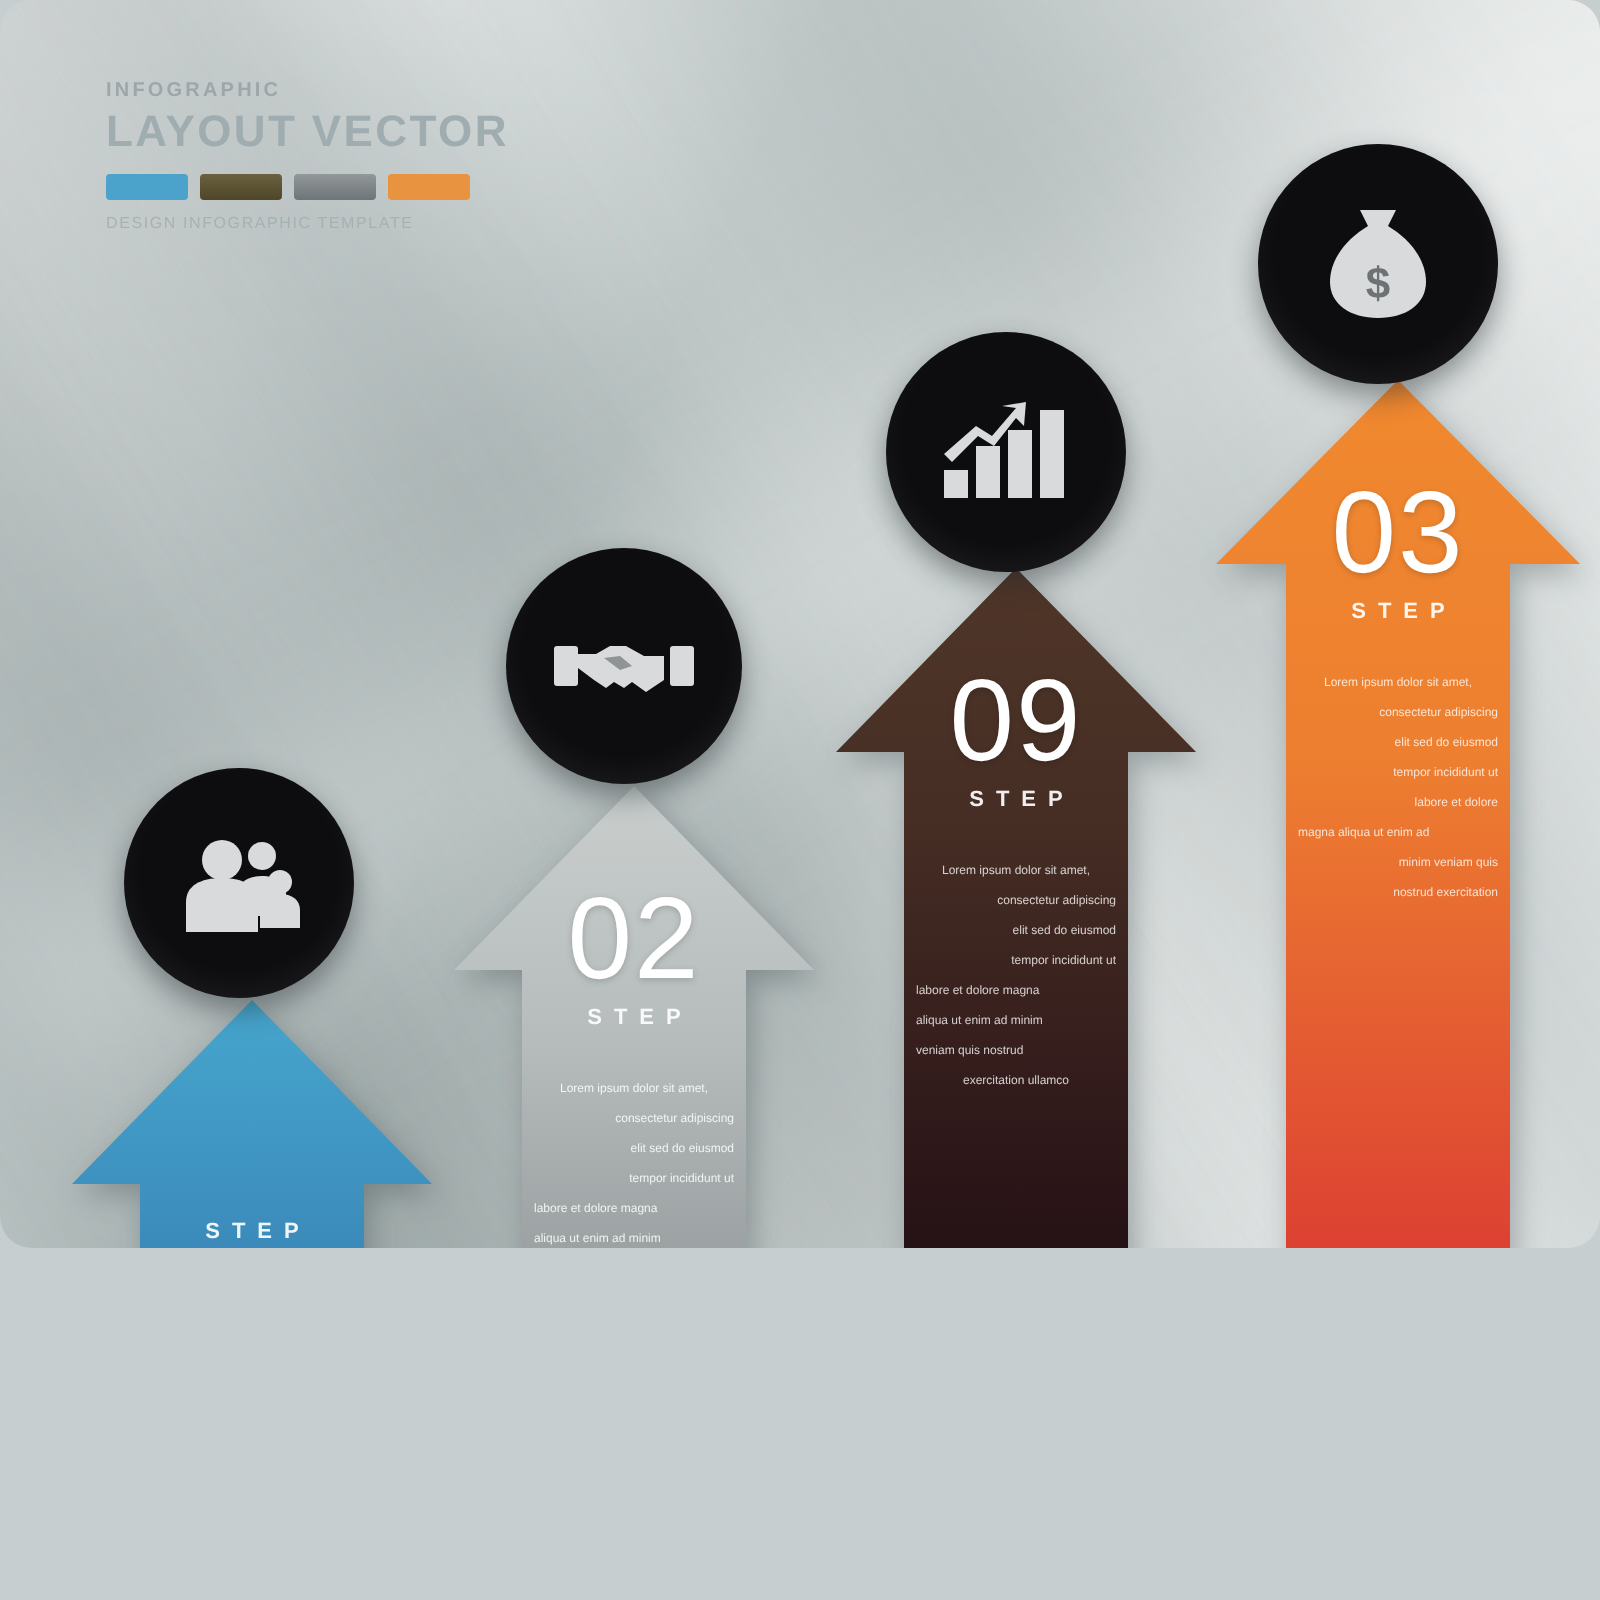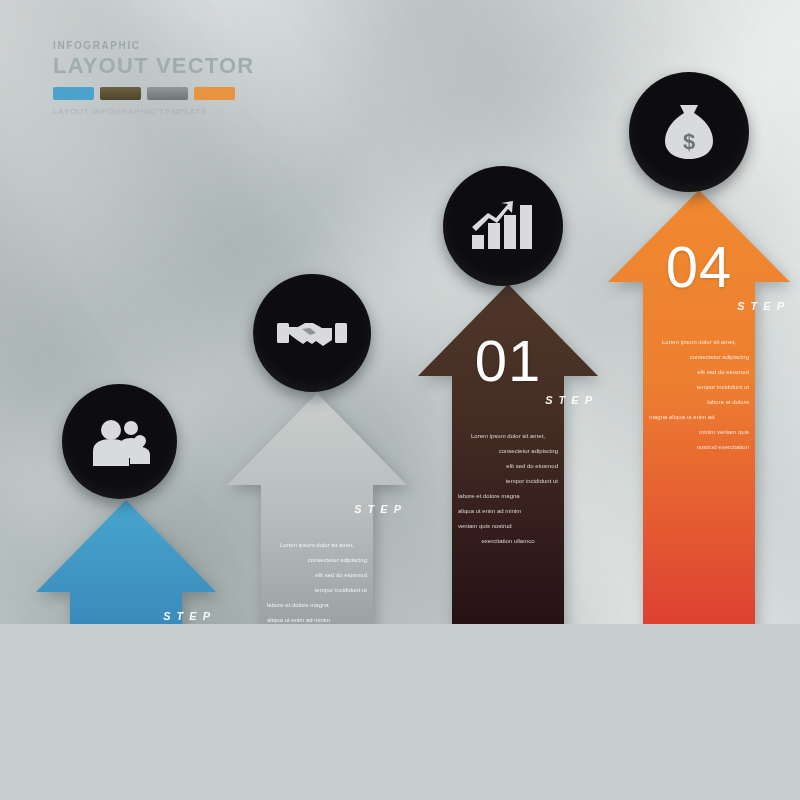--- a/index.html
+++ b/index.html
@@ -6,20 +6,21 @@
   body{
     width:800px;height:800px;overflow:hidden;
     font-family:"Liberation Sans", sans-serif;
     background:#c6ced0;
   }
   #stage{
     position:relative;width:800px;height:624px;overflow:hidden;
     background:
       linear-gradient(160deg, rgba(255,255,255,0.55) 0%, rgba(255,255,255,0.0) 45%),
       linear-gradient(115deg, #d9dedd 0%, #cdd4d4 18%, #b9c3c2 38%, #c9d0cf 55%, #dfe3e2 72%, #eef1f1 100%);
+    border-radius: 16px;
   }
   
   .streak{position:absolute;pointer-events:none;}
   .streak.s1{
     left:-160px;top:-120px;width:520px;height:1250px;
     background:linear-gradient(to right, rgba(95,110,110,0.00), rgba(78,93,94,0.30) 55%, rgba(95,110,110,0.00));
     transform:rotate(-32deg);filter:blur(28px);
   }
   .streak.s2{
     left:170px;top:-260px;width:300px;height:1250px;
@@ -71,24 +72,23 @@
   .arrow-wrap{position:absolute;}
   .arrow{position:absolute;left:0;top:0;width:100%;height:100%;}
   .arrow svg{display:block;width:100%;height:100%;
     filter:drop-shadow(3px 5px 7px rgba(40,50,55,0.30));}
   .num{
     position:absolute;left:0;right:0;text-align:center;
     font-size:58px;font-weight:300;color:#ffffff;letter-spacing:1px;
     line-height:58px;text-shadow:0 1px 3px rgba(0,0,0,.18);
   }
   .steplbl{
-    position:absolute;left:0;right:0;text-align:right;
+    position:absolute;left:0;right:0;text-align:center;
     font-size:11px;font-weight:700;letter-spacing:6px;color:rgba(255,255,255,.92);
     text-indent:6px;
-    font-style:italic;
   }
   .body{
     position:absolute;color:rgba(255,255,255,.78);
     font-size:6px;line-height:9px;
   }
   .body p{margin:0 0 6px 0;}
   .body p.r{text-align:right;}
   .body p.c{text-align:center;}
   .body p.j{text-align:justify;}
 
@@ -120,21 +120,21 @@
 
   <div id="header">
     <div class="h-kicker">INFOGRAPHIC</div>
     <div class="h-title">LAYOUT VECTOR</div>
     <div class="h-bars">
       <i style="background:#4ba3cc"></i>
       <i style="background:linear-gradient(to bottom,#6b6140,#4e4629)"></i>
       <i style="background:linear-gradient(to bottom,#929899,#6e7578)"></i>
       <i style="background:#e8933f"></i>
     </div>
-    <div class="h-sub">LAYOUT INFOGRAPHIC TEMPLATE</div>
+    <div class="h-sub">DESIGN INFOGRAPHIC TEMPLATE</div>
   </div>
 
   <div class="arrow-wrap wrap1" style="left:36px;top:500px;width:180px;height:234px;">
     <div class="arrow">
       <svg viewBox="0 0 180 234" preserveAspectRatio="none">
         <defs>
           <linearGradient id="g1" x1="0" y1="0" x2="0" y2="1">
             <stop offset="0%" stop-color="#46a6cd"></stop>
             <stop offset="45%" stop-color="#3d8fbe"></stop>
             <stop offset="100%" stop-color="#2c68a2"></stop>
@@ -174,20 +174,21 @@
         <defs>
           <linearGradient id="g2" x1="0" y1="0" x2="0" y2="1">
             <stop offset="0%" stop-color="#c9cecd"></stop>
             <stop offset="40%" stop-color="#b6bcbc"></stop>
             <stop offset="100%" stop-color="#868c8d"></stop>
           </linearGradient>
         </defs>
         <path d="M90 0 L180 92 L146 92 L146 320 L34 320 L34 92 L0 92 Z" fill="url(#g2)"></path>
       </svg>
     </div>
+    <div class="num" style="top:48px;">02</div>
     <div class="steplbl" style="top:110px;">STEP</div>
     <div class="body" style="left:40px;top:148px;width:100px;">
       <p class="c">Lorem ipsum dolor sit amet,</p>
       <p class="r">consectetur adipiscing</p>
       <p class="r">elit sed do eiusmod</p>
       <p class="r">tempor incididunt ut</p>
       <p class="j">labore et dolore magna</p>
       <p class="j">aliqua ut enim ad minim</p>
       <p class="c">veniam quis nostrud</p>
       <p class="r">exercitation ullamco</p>
@@ -211,21 +212,21 @@
           <linearGradient id="g3" x1="0" y1="0" x2="0" y2="1">
             <stop offset="0%" stop-color="#503629"></stop>
             <stop offset="30%" stop-color="#452d24"></stop>
             <stop offset="70%" stop-color="#2a1417"></stop>
             <stop offset="100%" stop-color="#150a0e"></stop>
           </linearGradient>
         </defs>
         <path d="M90 0 L180 92 L146 92 L146 448 L34 448 L34 92 L0 92 Z" fill="url(#g3)"></path>
       </svg>
     </div>
-    <div class="num" style="top:48px;">01</div>
+    <div class="num" style="top:48px;">09</div>
     <div class="steplbl" style="top:110px;">STEP</div>
     <div class="body" style="left:40px;top:148px;width:100px;">
       <p class="c">Lorem ipsum dolor sit amet,</p>
       <p class="r">consectetur adipiscing</p>
       <p class="r">elit sed do eiusmod</p>
       <p class="r">tempor incididunt ut</p>
       <p class="j">labore et dolore magna</p>
       <p class="j">aliqua ut enim ad minim</p>
       <p class="j">veniam quis nostrud</p>
       <p class="c">exercitation ullamco</p>
@@ -250,21 +251,21 @@
           <linearGradient id="g4" x1="0" y1="0" x2="0" y2="1">
             <stop offset="0%" stop-color="#f0892f"></stop>
             <stop offset="35%" stop-color="#ed7f30"></stop>
             <stop offset="72%" stop-color="#e04c32"></stop>
             <stop offset="100%" stop-color="#d32530"></stop>
           </linearGradient>
         </defs>
         <path d="M91 0 L182 92 L147 92 L147 542 L35 542 L35 92 L0 92 Z" fill="url(#g4)"></path>
       </svg>
     </div>
-    <div class="num" style="top:48px;">04</div>
+    <div class="num" style="top:48px;">03</div>
     <div class="steplbl" style="top:110px;">STEP</div>
     <div class="body" style="left:41px;top:148px;width:100px;">
       <p class="c">Lorem ipsum dolor sit amet,</p>
       <p class="r">consectetur adipiscing</p>
       <p class="r">elit sed do eiusmod</p>
       <p class="r">tempor incididunt ut</p>
       <p class="r">labore et dolore</p>
       <p class="j">magna aliqua ut enim ad</p>
       <p class="r">minim veniam quis</p>
       <p class="r">nostrud exercitation</p>

